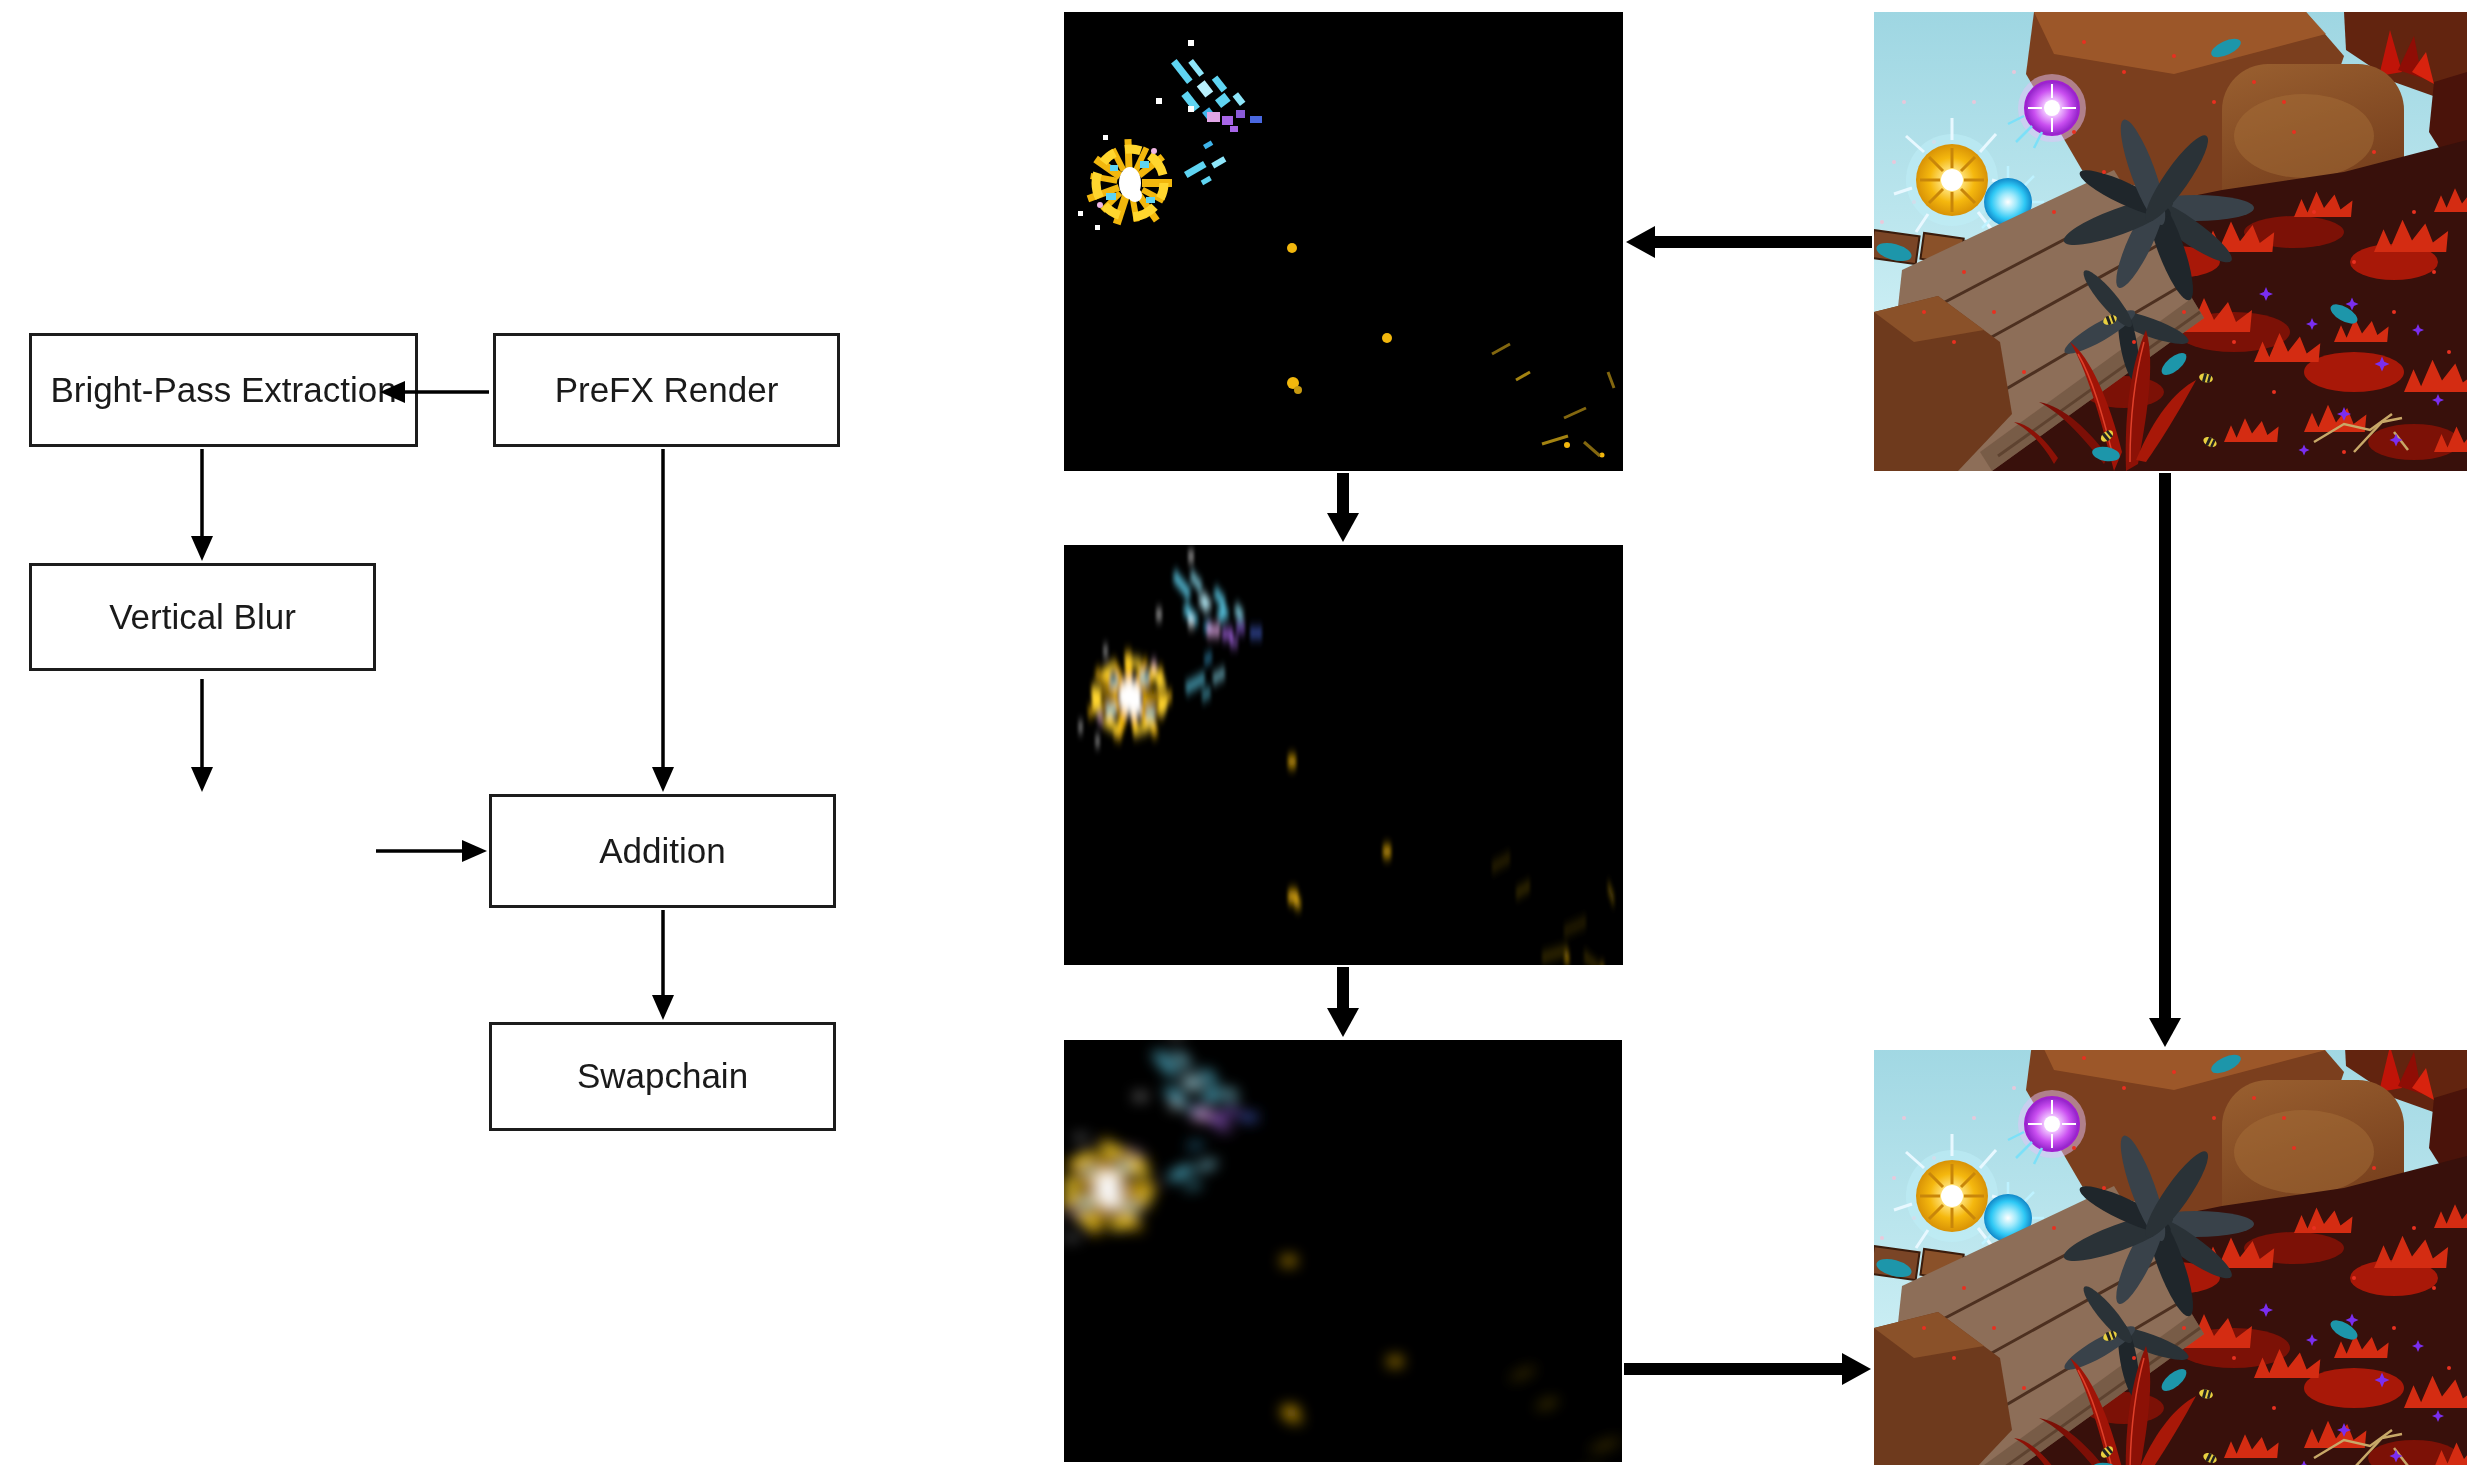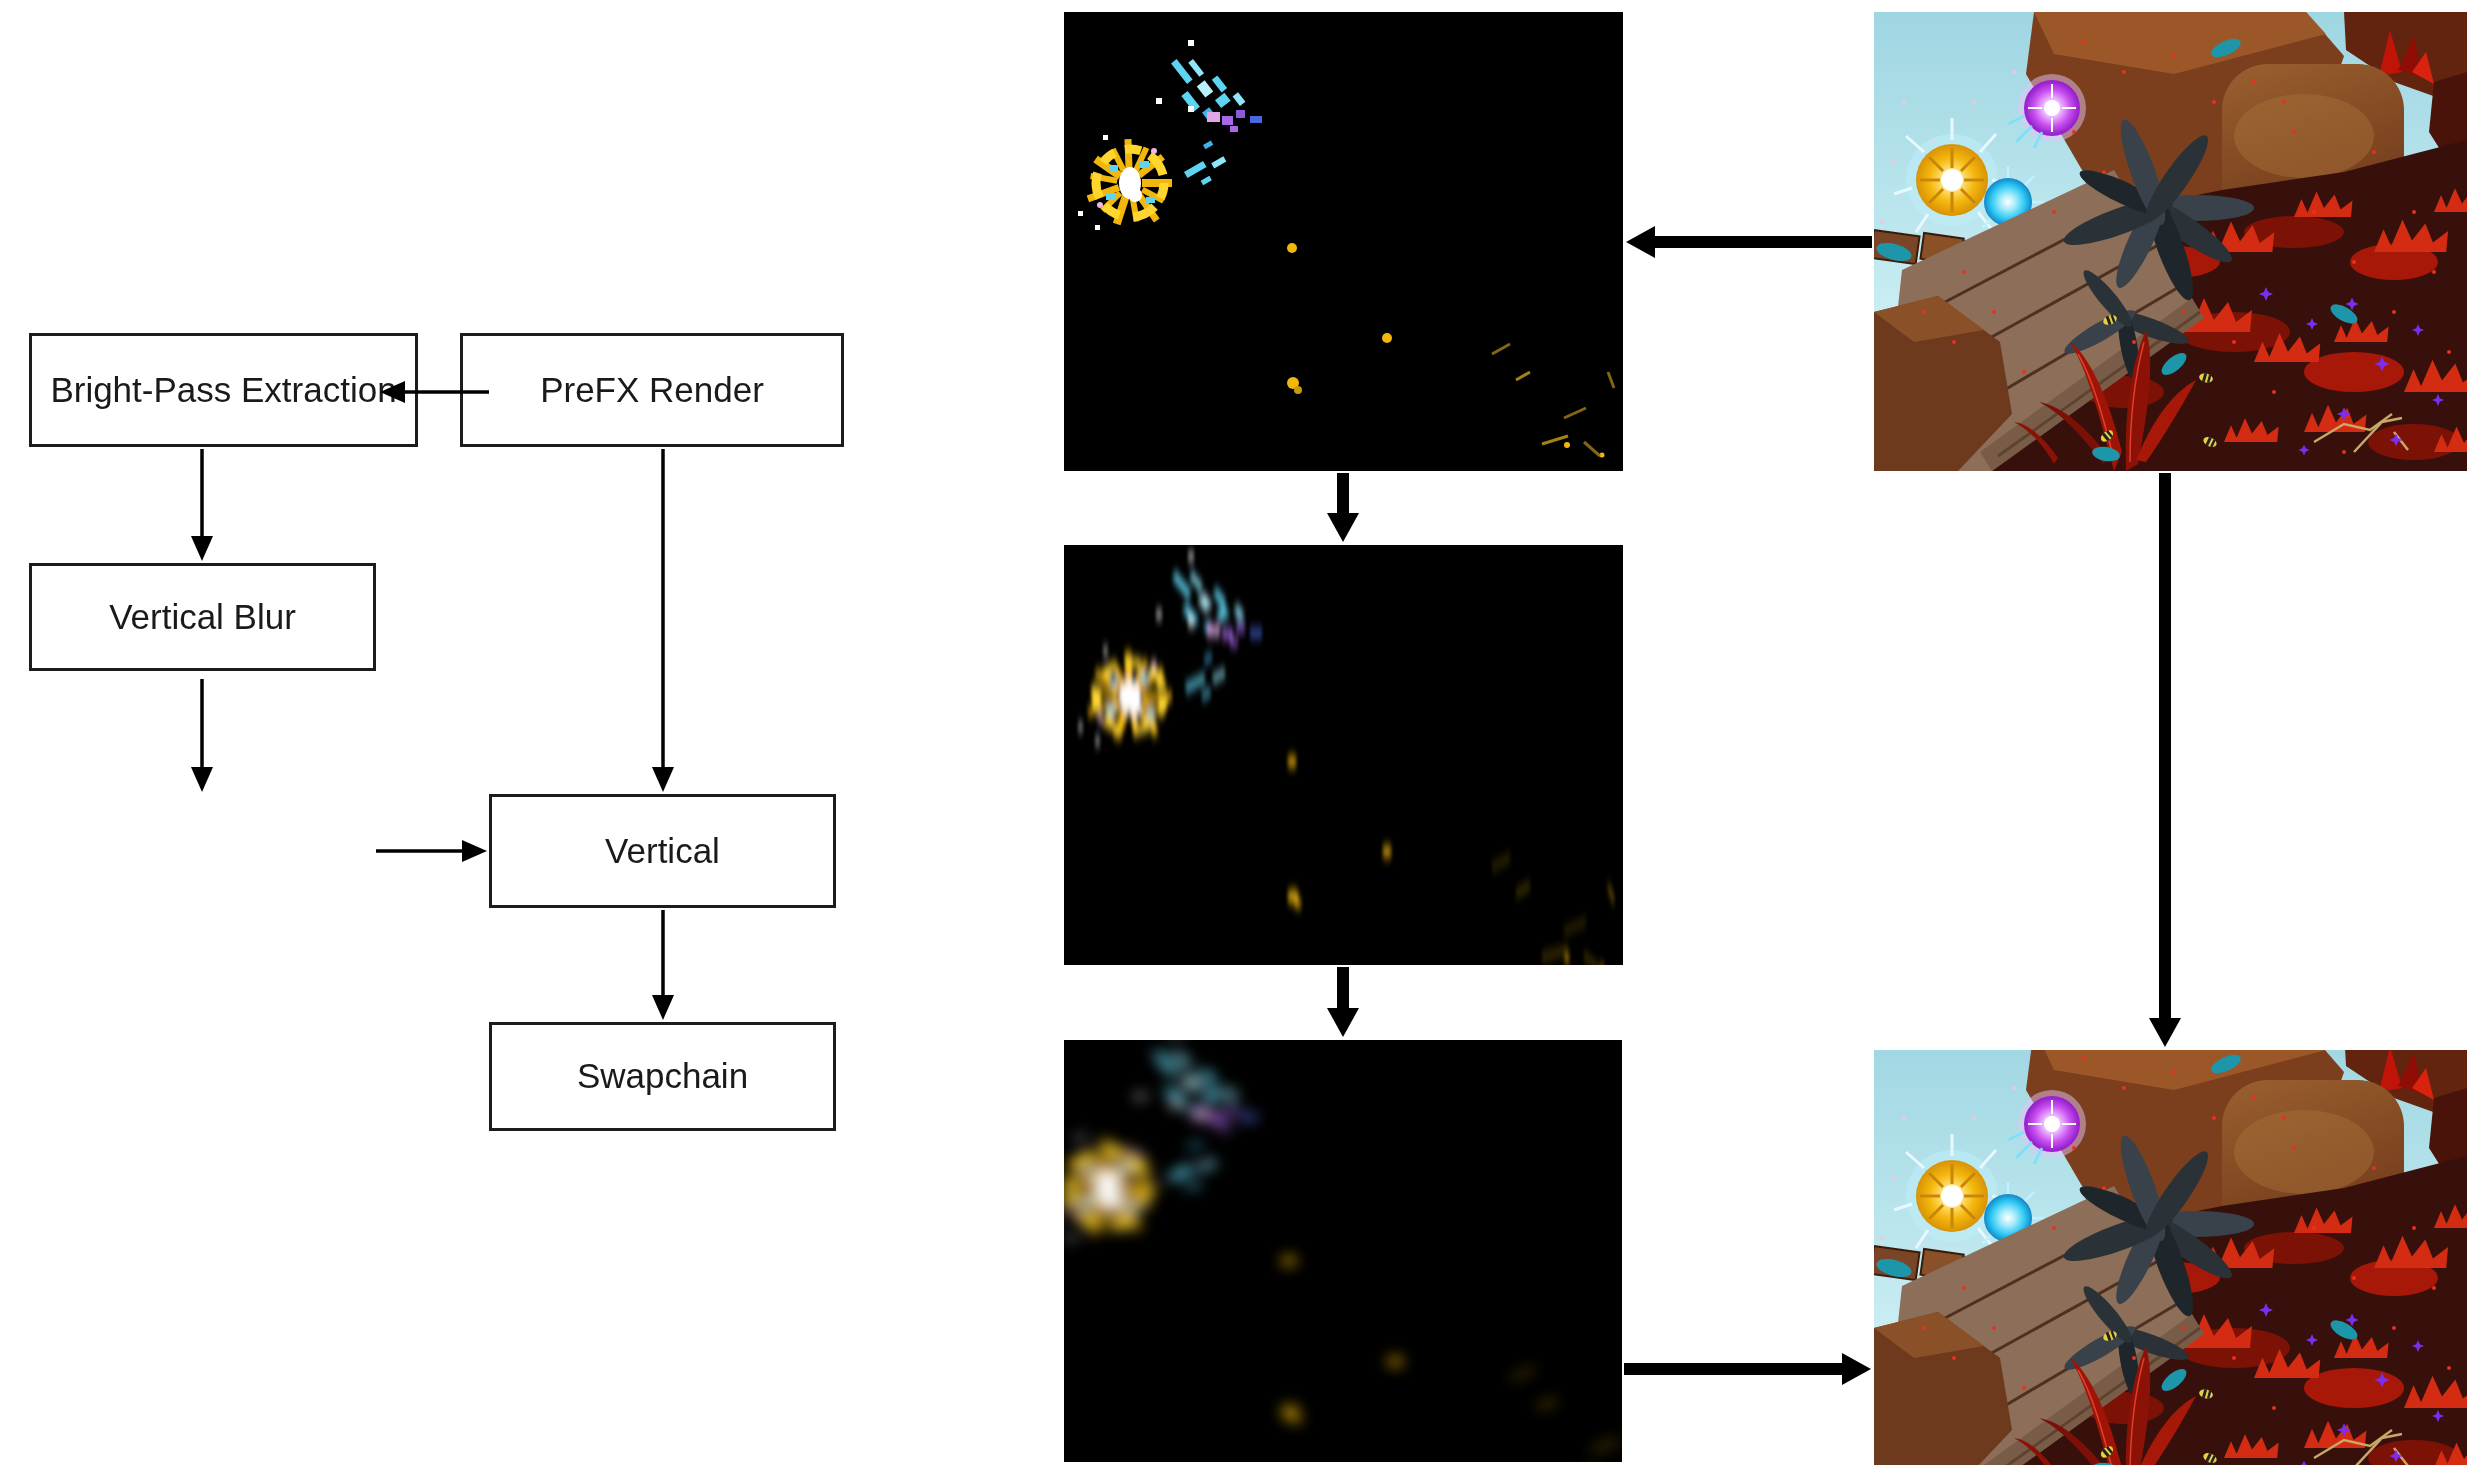--- a/index.html
+++ b/index.html
@@ -378,28 +378,28 @@
       </g>
     </symbol>
   </defs>
 </svg>
 
 <div class="canvas">
 
   <div class="node" style="left:29px;top:333px;width:389px;height:114px">
     <span>Bright-Pass Extraction</span>
   </div>
-  <div class="node" style="left:460px;top:333px;width:384px;height:114px">
+  <div class="node" style="left:493px;top:333px;width:347px;height:114px">
     <span>PreFX Render</span>
   </div>
   <div class="node" style="left:29px;top:563px;width:347px;height:108px">
     <span>Vertical Blur</span>
   </div>
   <div class="node" style="left:489px;top:794px;width:347px;height:114px">
-    <span>Vertical</span>
+    <span>Addition</span>
   </div>
   <div class="node" style="left:489px;top:1022px;width:347px;height:109px">
     <span>Swapchain</span>
   </div>
 
   <div class="panel panel-black" style="left:1064px;top:12px;width:559px;height:459px">
     <svg viewBox="0 0 559 459" preserveAspectRatio="xMidYMid slice">
       <use href="#sparkles"></use>
     </svg>
   </div>

